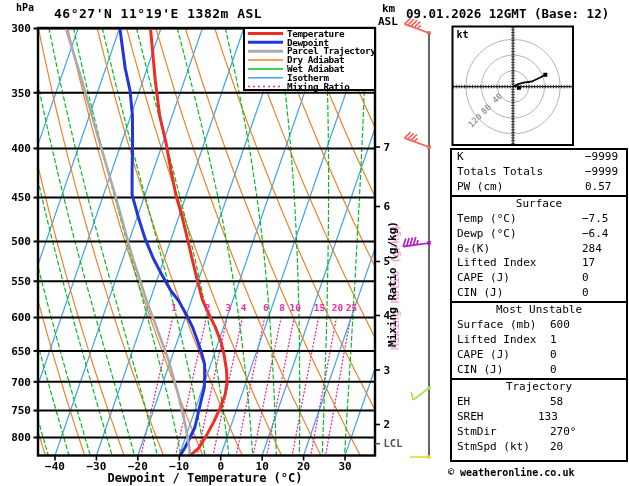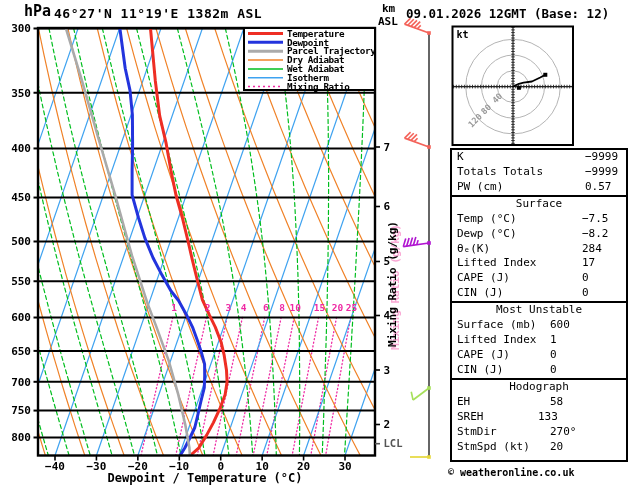--- a/index.html
+++ b/index.html
@@ -1,20 +1,20 @@
 <!DOCTYPE html>
 <html><head>
 <meta charset="utf-8">
 <style>
   html,body{margin:0;padding:0;background:#fff;}
   #canvas{position:relative;width:629px;height:486px;background:#fff;overflow:hidden;
           font-family:"DejaVu Sans Mono",monospace;color:#000;}
   #chart-svg{position:absolute;left:0;top:0;}
   .hdr{position:absolute;font-weight:bold;white-space:pre;}
-  #hpa-label{left:24px;top:2px;font-size:15px;}
+  #hpa-label{left:16px;top:2px;font-size:10px;}
   #main-title{left:54px;top:6px;font-size:13px;letter-spacing:.5px;}
   #km-label{left:382px;top:2px;font-size:11px;}
   #asl-label{left:378px;top:15px;font-size:11px;}
   #datetime{left:406px;top:6px;font-size:12.5px;}
   #footer{left:448px;top:467px;font-size:10px;}
   #stats-box{position:absolute;left:450px;top:148px;width:178px;height:314px;
              border:2px solid #000;box-sizing:border-box;background:#fff;font-size:11px;}
   .trow{position:relative;height:14.93px;line-height:14.93px;padding-left:5px;white-space:pre;}
   .trow .tv{position:absolute;top:0;}
   .thead{text-align:center;padding-left:0;}
@@ -356,30 +356,30 @@
   <div class="hdr" id="main-title">46°27'N 11°19'E 1382m ASL</div>
   <div class="hdr" id="km-label">km</div>
   <div class="hdr" id="asl-label">ASL</div>
   <div class="hdr" id="datetime">09.01.2026 12GMT (Base: 12)</div>
   <div id="stats-box">
       <div class="trow"><span>K</span><span class="tv" style="left: 133px;">−9999</span></div>
       <div class="trow"><span>Totals Totals</span><span class="tv" style="left: 133px;">−9999</span></div>
       <div class="trow"><span>PW (cm)</span><span class="tv" style="left: 133px;">0.57</span></div>
       <div class="trow thead sep">Surface</div>
       <div class="trow"><span>Temp (°C)</span><span class="tv" style="left: 130px;">−7.5</span></div>
-      <div class="trow"><span>Dewp (°C)</span><span class="tv" style="left: 130px;">−8.2</span></div>
+      <div class="trow"><span>Dewp (°C)</span><span class="tv" style="left: 130px;">−6.4</span></div>
       <div class="trow"><span>θₑ(K)</span><span class="tv" style="left: 130px;">284</span></div>
       <div class="trow"><span>Lifted Index</span><span class="tv" style="left: 130px;">17</span></div>
       <div class="trow"><span>CAPE (J)</span><span class="tv" style="left: 130px;">0</span></div>
       <div class="trow"><span>CIN (J)</span><span class="tv" style="left: 130px;">0</span></div>
       <div class="trow thead sep">Most Unstable</div>
       <div class="trow"><span>Surface (mb)</span><span class="tv" style="left: 98px;">600</span></div>
       <div class="trow"><span>Lifted Index</span><span class="tv" style="left: 98px;">1</span></div>
       <div class="trow"><span>CAPE (J)</span><span class="tv" style="left: 98px;">0</span></div>
       <div class="trow"><span>CIN (J)</span><span class="tv" style="left: 98px;">0</span></div>
-      <div class="trow thead sep">Hodograph</div>
+      <div class="trow thead sep">Trajectory</div>
       <div class="trow"><span>EH</span><span class="tv" style="left: 98px;">58</span></div>
       <div class="trow"><span>SREH</span><span class="tv" style="left: 86px;">133</span></div>
       <div class="trow"><span>StmDir</span><span class="tv" style="left: 98px;">270°</span></div>
       <div class="trow"><span>StmSpd (kt)</span><span class="tv" style="left: 98px;">20</span></div>
     </div>
   <div class="hdr" id="footer">© weatheronline.co.uk</div>
 </div>
 
 </body></html>

